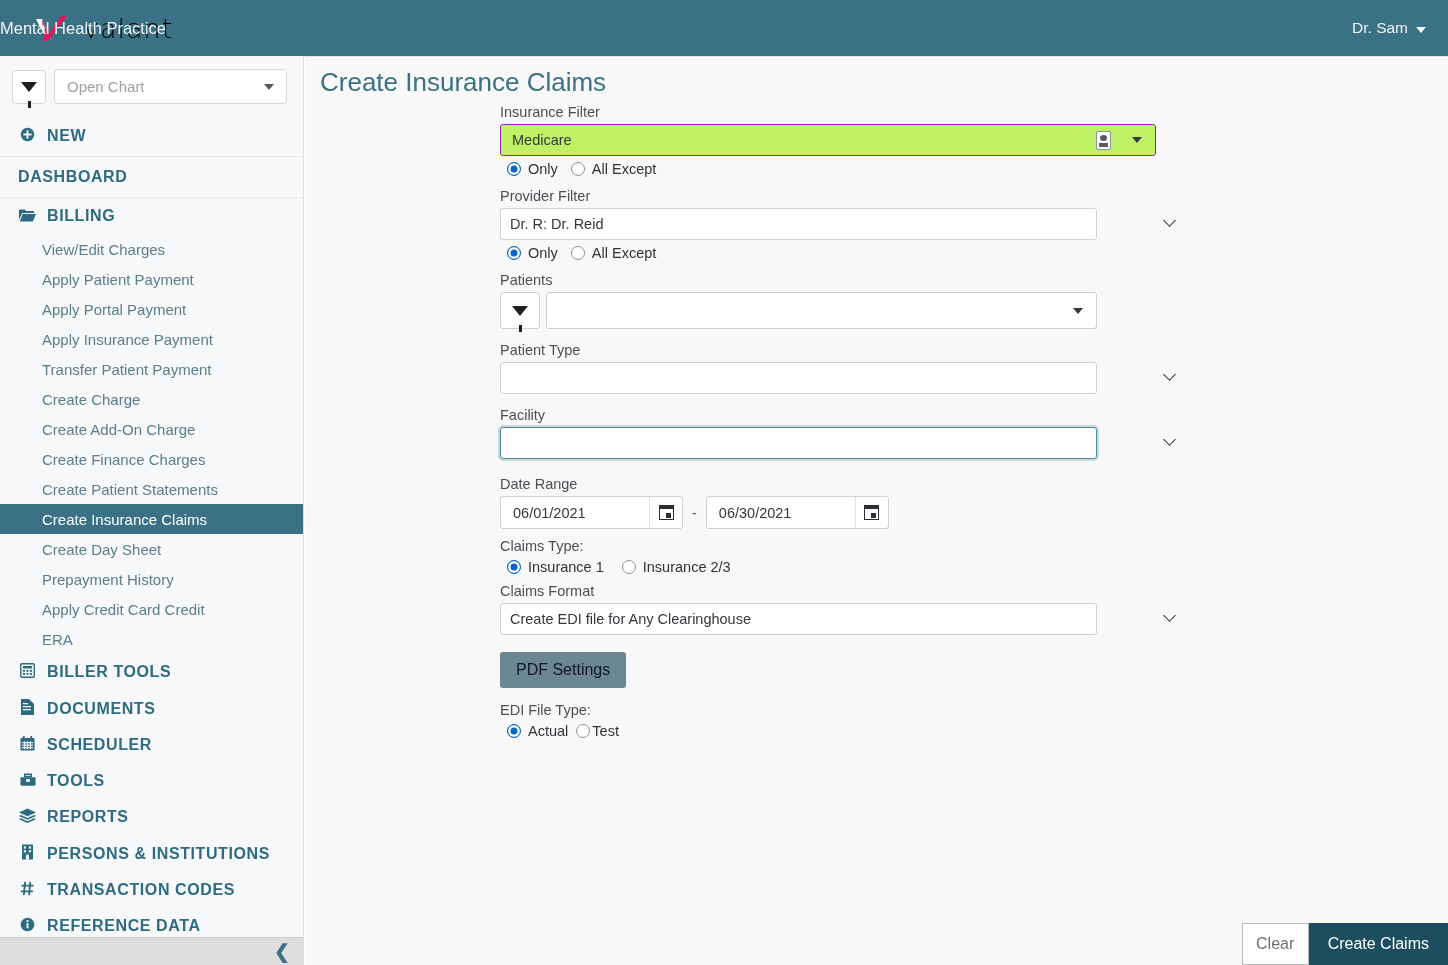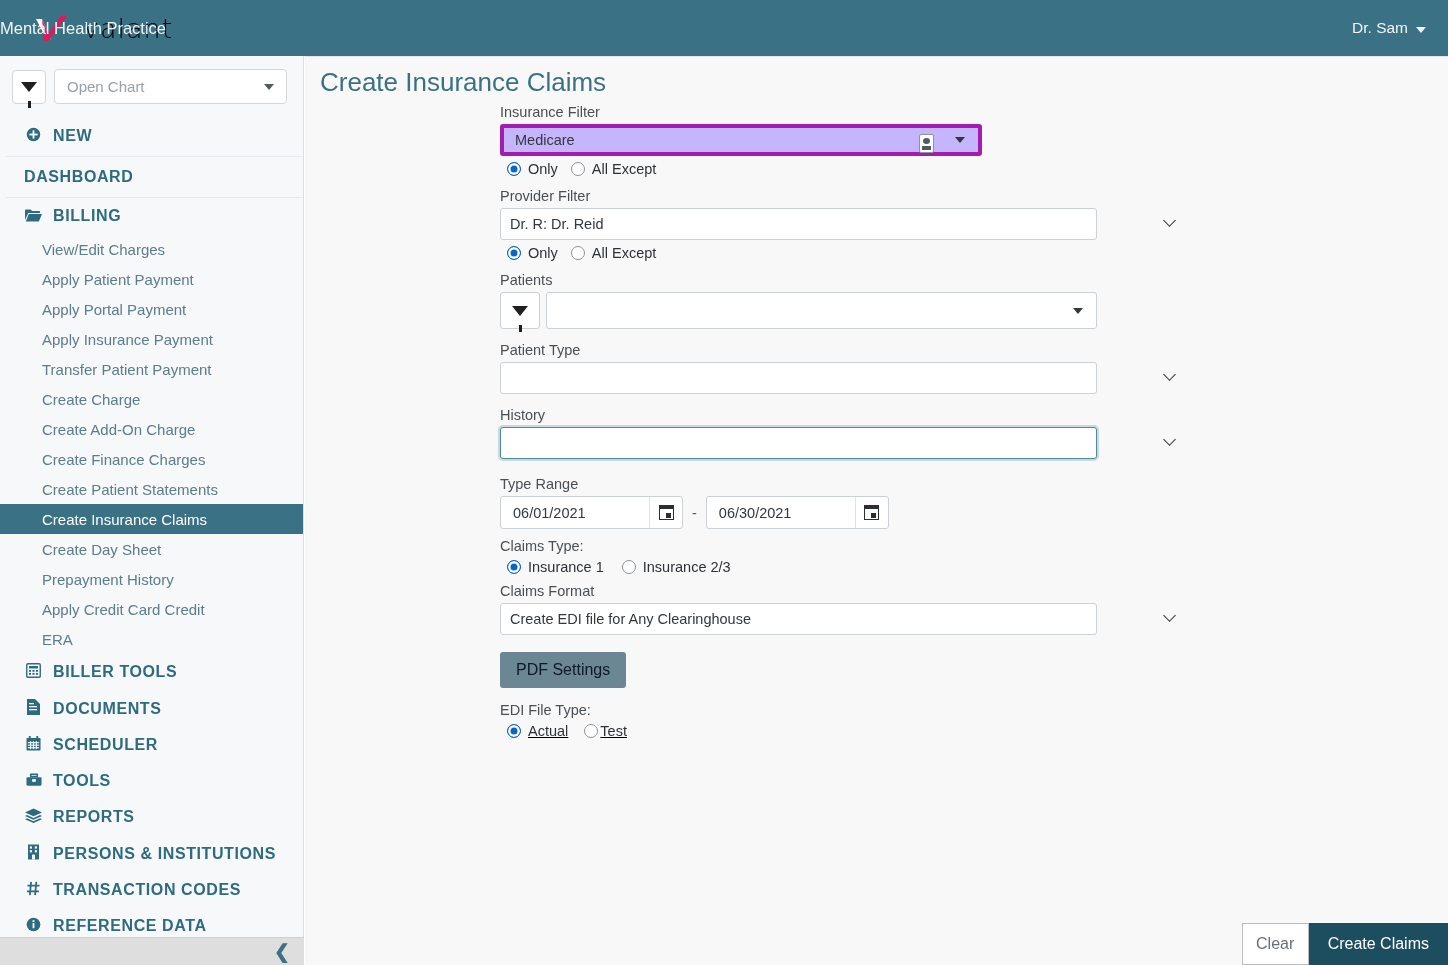--- a/index.html
+++ b/index.html
@@ -76,21 +76,20 @@
     width: 0; height: 0; border-left: 5px solid transparent;
     border-right: 5px solid transparent; border-top: 6px solid #555b60;
   }
 
   .nav-item {
     display: flex; align-items: center; gap: 10px;
     padding: 11px 14px 11px 18px;
     color: #2e6b80; font-size: 16px; font-weight: bold;
     letter-spacing: 0.6px; cursor: pointer;
     border-bottom: 1px solid #e7eaec;
-    margin-left: 6px;
   }
   .nav-item.plain { border-bottom: none; padding-top: 9px; padding-bottom: 9px; }
   .nav-icon { width: 19px; text-align: center; font-size: 15px; color: #2e6b80; display:inline-block;}
   .sub-item {
     padding: 6.5px 14px 6.5px 42px;
     color: #5b7d8c; font-size: 15px; cursor: pointer;
   }
   .sub-item.active {
     background: #3a7184; color: #ffffff;
   }
@@ -135,22 +134,22 @@
     margin: 0; padding: 10px 0 0 15px;
   }
 
   .form {
     position: absolute; left: 195px; top: 47px; width: 600px;
   }
   .fld { margin-bottom: 0; }
   .lbl { color: #4a4f54; font-size: 14.5px; padding-bottom: 4px; display: block; }
 
   .combo {
-    width: 482px; height: 32px; border: 4px solid #a21caf; border-radius: 3px;
-    background: #c4b5fd; display: flex; align-items: center;
+    width: 656px; height: 32px; border: 1px solid #a21caf; border-radius: 3px;
+    background: #bef264; display: flex; align-items: center;
     padding-left: 11px; position: relative; cursor: pointer;
   }
   .combo .val { color: #33383d; font-size: 14.5px; }
   .combo .tri-dk {
     position: absolute; right: 13px;
     width: 0; height: 0; border-left: 5px solid transparent;
     border-right: 5px solid transparent; border-top: 6px solid #33383d;
   }
   .idcard {
     position: absolute; right: 44px; top: 6px;
@@ -514,32 +513,32 @@
       <div class="selwrap">
         <select class="sel">
           <option></option>
         </select>
         <span class="chev"></span>
       </div>
     </div>
 
     
     <div class="fld" style="margin-bottom:17px;">
-      <label class="lbl">History</label>
+      <label class="lbl">Facility</label>
       <div class="selwrap focused">
         <select class="sel">
           <option></option>
         </select>
         <span class="chev"></span>
       </div>
     </div>
 
     
     <div class="fld">
-      <label class="lbl">Type Range</label>
+      <label class="lbl">Date Range</label>
       <div class="date-row">
         <div class="date-grp">
           <input type="text" value="06/01/2021" style="">
           <div class="calbtn">
             <span class="cal-ico">
               <span class="top"></span>
                 <span class="body"></span>
                 <span class="sq"></span>
             </span>
           </div>
@@ -583,21 +582,21 @@
         <span class="chev"></span>
       </div>
     </div>
 
     
     <button class="pdf-btn">PDF Settings</button>
 
     
     <div class="fld">
       <label class="lbl" style="padding-top:14px;">EDI File Type:</label>
-      <div class="radio-row tight" style="padding-top:1px;padding-bottom:0;gap:16px;text-decoration:underline;">
+      <div class="radio-row tight" style="padding-top:1px;padding-bottom:0;gap:8px;">
         <label class="rad">
           <span class="dot on"></span>
           <span>Actual</span>
         </label>
         <label class="rad nogap">
           <span class="dot"></span>
           <span>Test</span>
         </label>
       </div>
     </div>

